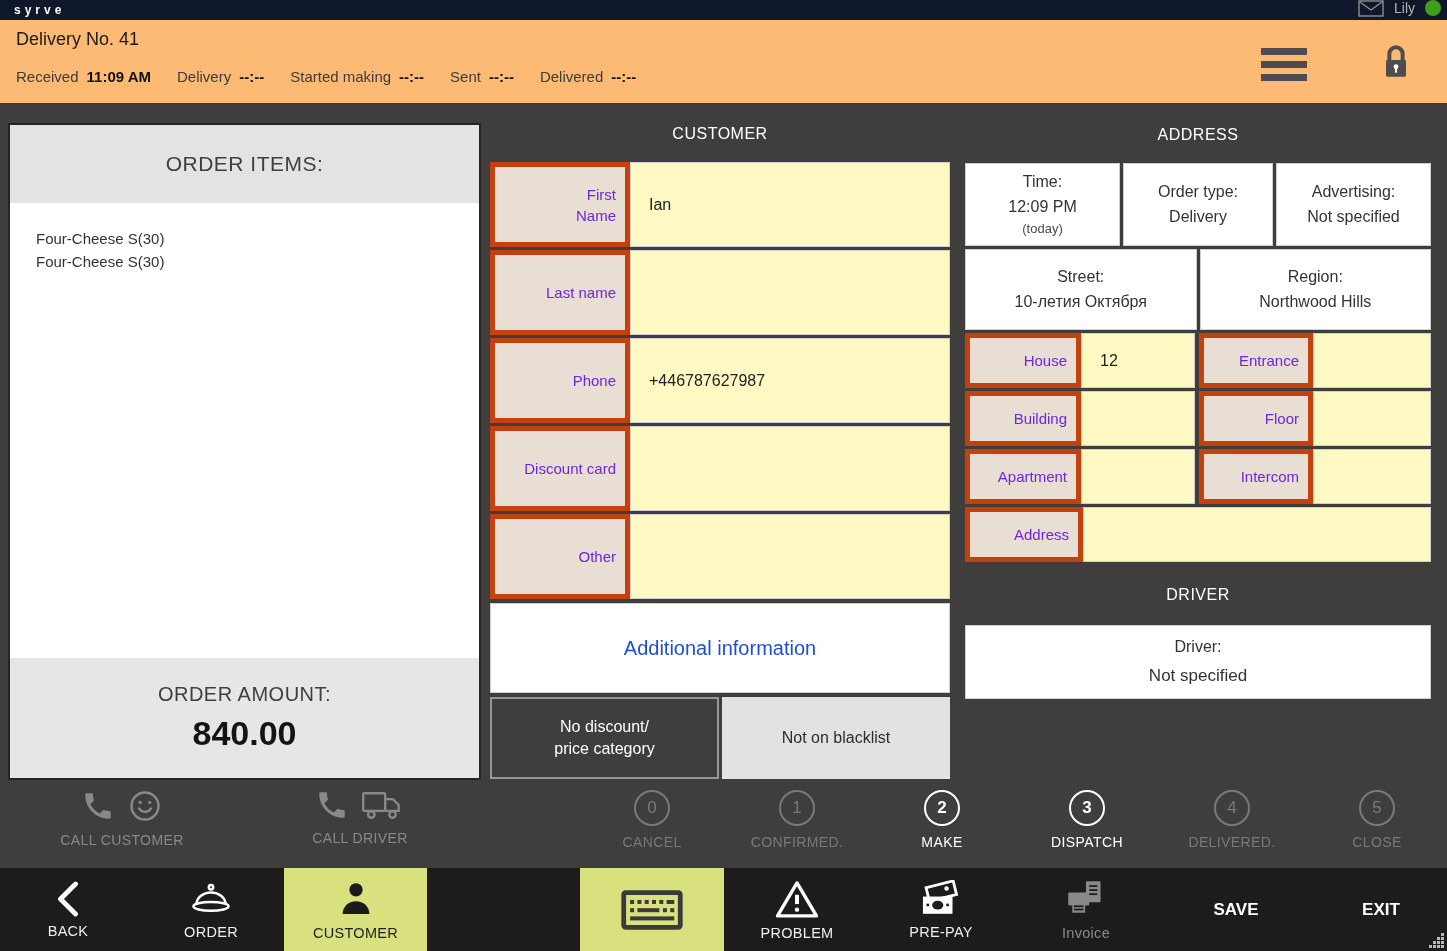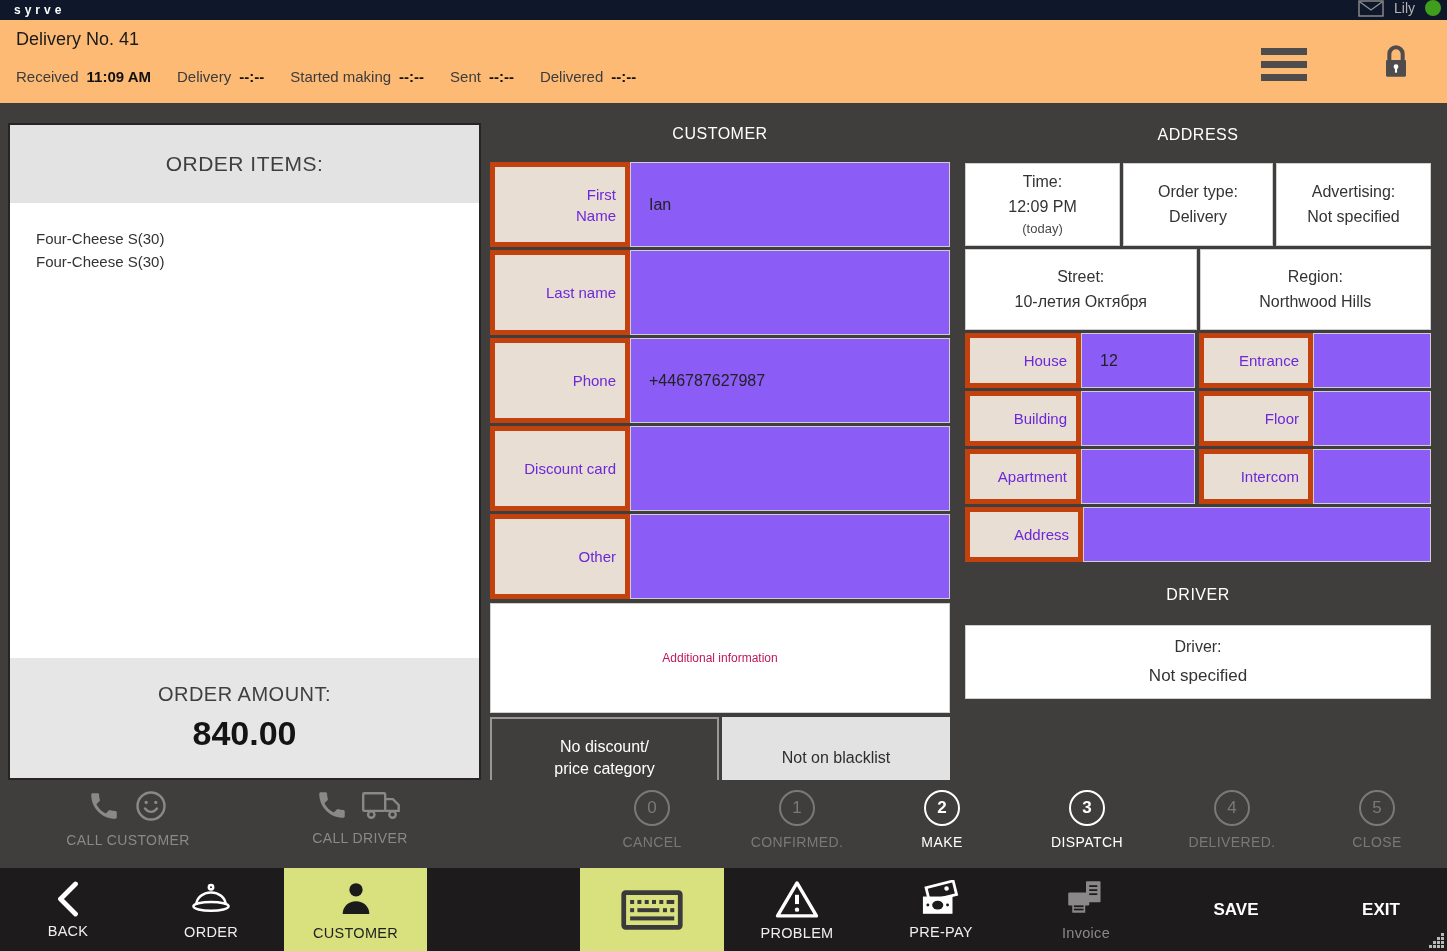--- a/index.html
+++ b/index.html
@@ -37,36 +37,36 @@
   .order-amount { height:120px; background:#e6e6e6; display:flex; flex-direction:column; align-items:center; justify-content:center; gap:8px; }
   .order-amount-label { font-size:20px; color:#3f3f3f; letter-spacing:0.5px; }
   .order-amount-value { font-size:34px; font-weight:700; color:#141414; }
 
   
   .sect-title { color:#fff; font-size:16px; text-align:center; letter-spacing:0.5px; }
   .frow { display:flex; margin-bottom:3px; }
   .frow-label { background:#e8ded4; border:5px solid #c2410c; color:#6d28d9; font-size:15px;
     display:flex; align-items:center; justify-content:flex-end; text-align:right;
     padding-right:9px; white-space:pre-line; line-height:1.4; }
-  .frow-value { background:#8b5cf6; border:1px solid #cfcfcf; color:#222; font-size:16px;
+  .frow-value { background:#fef9c3; border:1px solid #cfcfcf; color:#222; font-size:16px;
     display:flex; align-items:center; padding-left:18px; }
   .cell-stacked { background:#fff; border:1px solid #cfcfcf; display:flex; flex-direction:column;
     align-items:center; justify-content:center; gap:7px; color:#333; }
   .cell-stacked .c-label { font-size:16px; }
   .cell-stacked .c-value { font-size:16px; }
   .cell-stacked .c-note { font-size:13px; color:#4a4a4a; margin-top:-2px; }
 
   
   .mid-panel { position:absolute; left:490px; top:110px; width:460px; height:670px; }
   .mid-title { height:52px; line-height:48px; }
   .mid-panel .frow { height:85px; }
   .mid-panel .frow-label { width:140px; }
   .mid-panel .frow-value { flex:1; }
-  .add-info { margin-top:4px; height:110px; background:#fff; border:1px solid #cfcfcf;
-    display:flex; align-items:center; justify-content:center; font-size:12px; color:#be185d; }
+  .add-info { margin-top:4px; height:90px; background:#fff; border:1px solid #cfcfcf;
+    display:flex; align-items:center; justify-content:center; font-size:20px; color:#1d4ed8; }
   .btn-row { margin-top:4px; display:flex; gap:3px; height:82px; }
   .btn-dark { width:229px; background:#403d3d; border:2px solid #989696; color:#fff; font-size:16px;
     display:flex; align-items:center; justify-content:center; text-align:center; white-space:pre-line; line-height:1.35; cursor:pointer; }
   .btn-light { flex:1; background:#e2e2e2; color:#2e2e2e; font-size:16px;
     display:flex; align-items:center; justify-content:center; cursor:pointer; }
 
   
   .right-panel { position:absolute; left:965px; top:110px; width:466px; height:670px; }
   .right-title { height:53px; line-height:49px; }
   .info-row { display:flex; gap:3px; height:83px; margin-bottom:3px; }
@@ -273,21 +273,21 @@
 
   <div class="sect-title driver-title">DRIVER</div>
   <div class="cell-stacked driver-box">
     <span class="c-label">Driver:</span>
     <span class="c-value">Not specified</span>
   </div>
 </div>
 
 <div class="statusbar">
 
-  <div class="call-group" style="left:18px; width:220px;">
+  <div class="call-group" style="left:12px; width:220px;">
     <div class="call-icons">
       <span>
         <svg width="34" height="34" viewBox="0 0 24 24" fill="#8b8888">
             <path d="M6.62 10.79c1.44 2.83 3.76 5.14 6.59 6.59l2.2-2.21c.27-.27.67-.36 1.02-.24 1.12.37 2.33.57 3.57.57.55 0 1 .45 1 1V20c0 .55-.45 1-1 1-9.39 0-17-7.61-17-17 0-.55.45-1 1-1h3.5c.55 0 1 .45 1 1 0 1.25.2 2.45.57 3.57.11.35.03.74-.25 1.02l-2.2 2.2z"></path>
           </svg>
       </span>
       <span>
         <svg width="36" height="36" viewBox="0 0 24 24" fill="none" stroke="#8b8888" stroke-width="1.6">
           <circle cx="12" cy="12" r="9"></circle>
           <circle cx="8.8" cy="9.6" r="1.1" fill="#8b8888" stroke="none"></circle>

